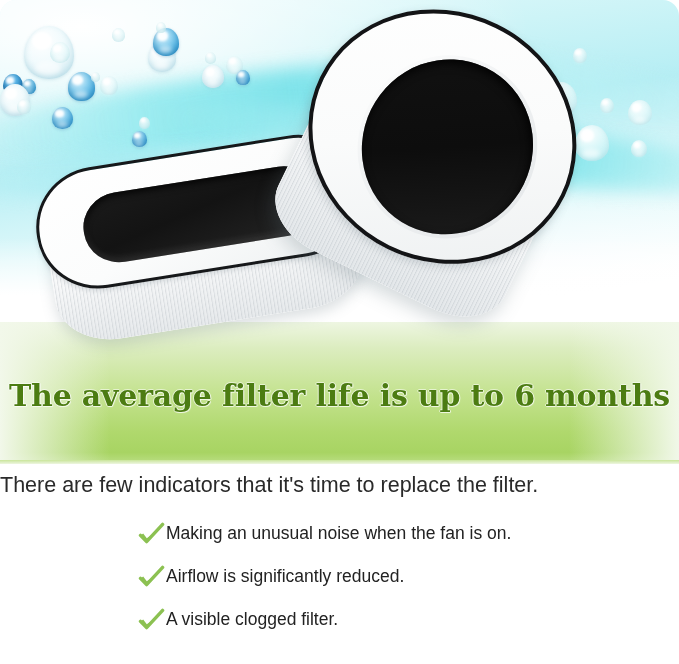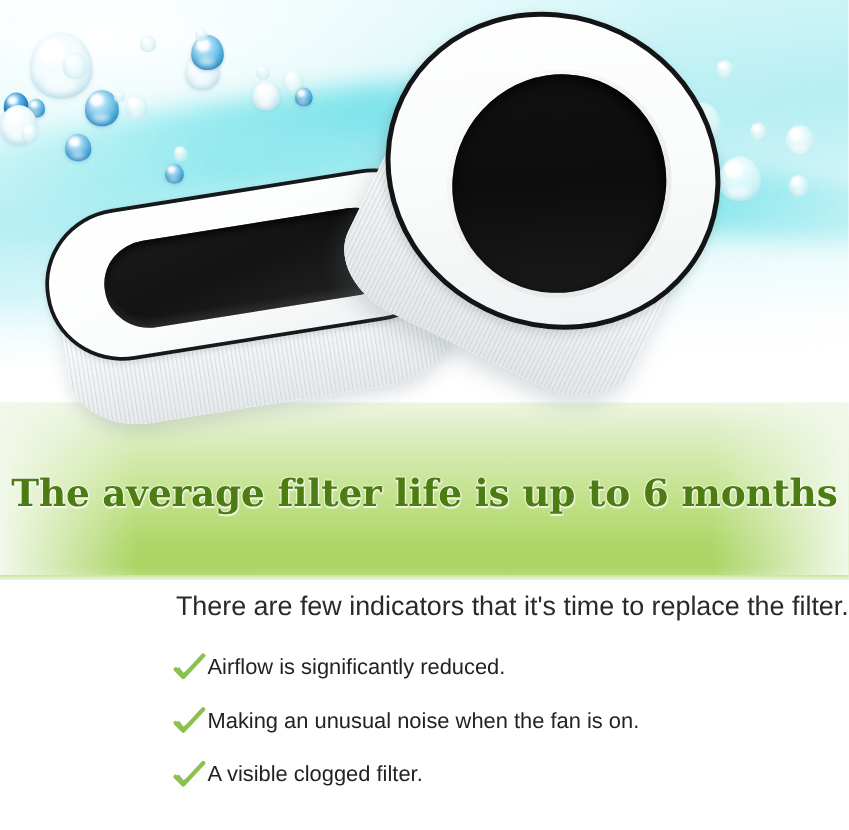--- a/index.html
+++ b/index.html
@@ -2,21 +2,21 @@
 <html><head>
 <meta charset="utf-8">
 <style>
   html,body{margin:0;padding:0;}
   body{
     width:679px;height:664px;
     background:#ffffff;
     font-family:"Liberation Sans", sans-serif;
     overflow:hidden;
   }
-  .page{position:relative;width:679px;height:664px;overflow:hidden;background:#fff;}
+  .page{position:relative;width:679px;height:664px;overflow:hidden;background:#fff;border-radius:16px;}
 
   
   .hero{position:absolute;left:0;top:0;width:679px;height:330px;overflow:hidden;}
   .hero-bg{
     position:absolute;inset:0;
     background:
       radial-gradient(120% 90% at 12% 8%, #ffffff 0%, rgba(255,255,255,0) 55%),
       radial-gradient(130% 80% at 88% 96%, #ffffff 0%, rgba(255,255,255,0) 50%),
       linear-gradient(172deg,#e8fbfc 0%, #cdf4f7 22%, #b6eef4 40%, #dff8fa 62%, #ffffff 88%);
   }
@@ -113,21 +113,21 @@
     text-shadow:
        1px 0 0 rgba(255,255,255,.55), -1px 0 0 rgba(255,255,255,.55),
        0 1px 0 rgba(255,255,255,.55), 0 -1px 0 rgba(255,255,255,.55),
        1px 1px 1px rgba(255,255,255,.5);
     white-space:nowrap;
   }
 
   
   .lower{position:absolute;left:0;top:464px;width:679px;height:200px;background:#fff;}
   .subtitle{
-    position:absolute;left:0;top:9px;width:679px;text-align:right;
+    position:absolute;left:0;top:9px;width:679px;text-align:left;
     font-size:21.5px;color:#2a2a2a;white-space:nowrap;
   }
   .bullets{position:absolute;left:138px;top:48px;width:520px;}
   .bullet{position:relative;height:43px;display:flex;align-items:center;}
   .check{position:relative;width:28px;height:24px;flex:0 0 28px;}
   .check svg{position:absolute;left:0;top:0;}
   .bullet-text{font-size:17.5px;color:#222;line-height:1;white-space:nowrap;}
 </style>
 </head>
 <body>
@@ -213,30 +213,30 @@
   <div class="lower">
     <div class="subtitle">There are few indicators that it's time to replace the filter.</div>
     <div class="bullets" id="bullet-list">
         <div class="bullet">
           <span class="check">
             <svg width="28" height="24" viewBox="0 0 28 24">
               <path d="M2.5 13.5 L8.5 19.5 L24.5 2.5 L21.5 7.5 L8.8 16.2 L5.2 11.6 Z" fill="#8cc152"></path>
               <path d="M2.5 13.4 L8.6 19.6 L24.6 2.4" fill="none" stroke="#8cc152" stroke-width="3.4" stroke-linecap="round" stroke-linejoin="round"></path>
             </svg>
           </span>
-          <span class="bullet-text">Airflow is significantly reduced.</span>
+          <span class="bullet-text">Making an unusual noise when the fan is on.</span>
         </div>
         <div class="bullet">
           <span class="check">
             <svg width="28" height="24" viewBox="0 0 28 24">
               <path d="M2.5 13.5 L8.5 19.5 L24.5 2.5 L21.5 7.5 L8.8 16.2 L5.2 11.6 Z" fill="#8cc152"></path>
               <path d="M2.5 13.4 L8.6 19.6 L24.6 2.4" fill="none" stroke="#8cc152" stroke-width="3.4" stroke-linecap="round" stroke-linejoin="round"></path>
             </svg>
           </span>
-          <span class="bullet-text">Making an unusual noise when the fan is on.</span>
+          <span class="bullet-text">Airflow is significantly reduced.</span>
         </div>
         <div class="bullet">
           <span class="check">
             <svg width="28" height="24" viewBox="0 0 28 24">
               <path d="M2.5 13.5 L8.5 19.5 L24.5 2.5 L21.5 7.5 L8.8 16.2 L5.2 11.6 Z" fill="#8cc152"></path>
               <path d="M2.5 13.4 L8.6 19.6 L24.6 2.4" fill="none" stroke="#8cc152" stroke-width="3.4" stroke-linecap="round" stroke-linejoin="round"></path>
             </svg>
           </span>
           <span class="bullet-text">A visible clogged filter.</span>
         </div>

